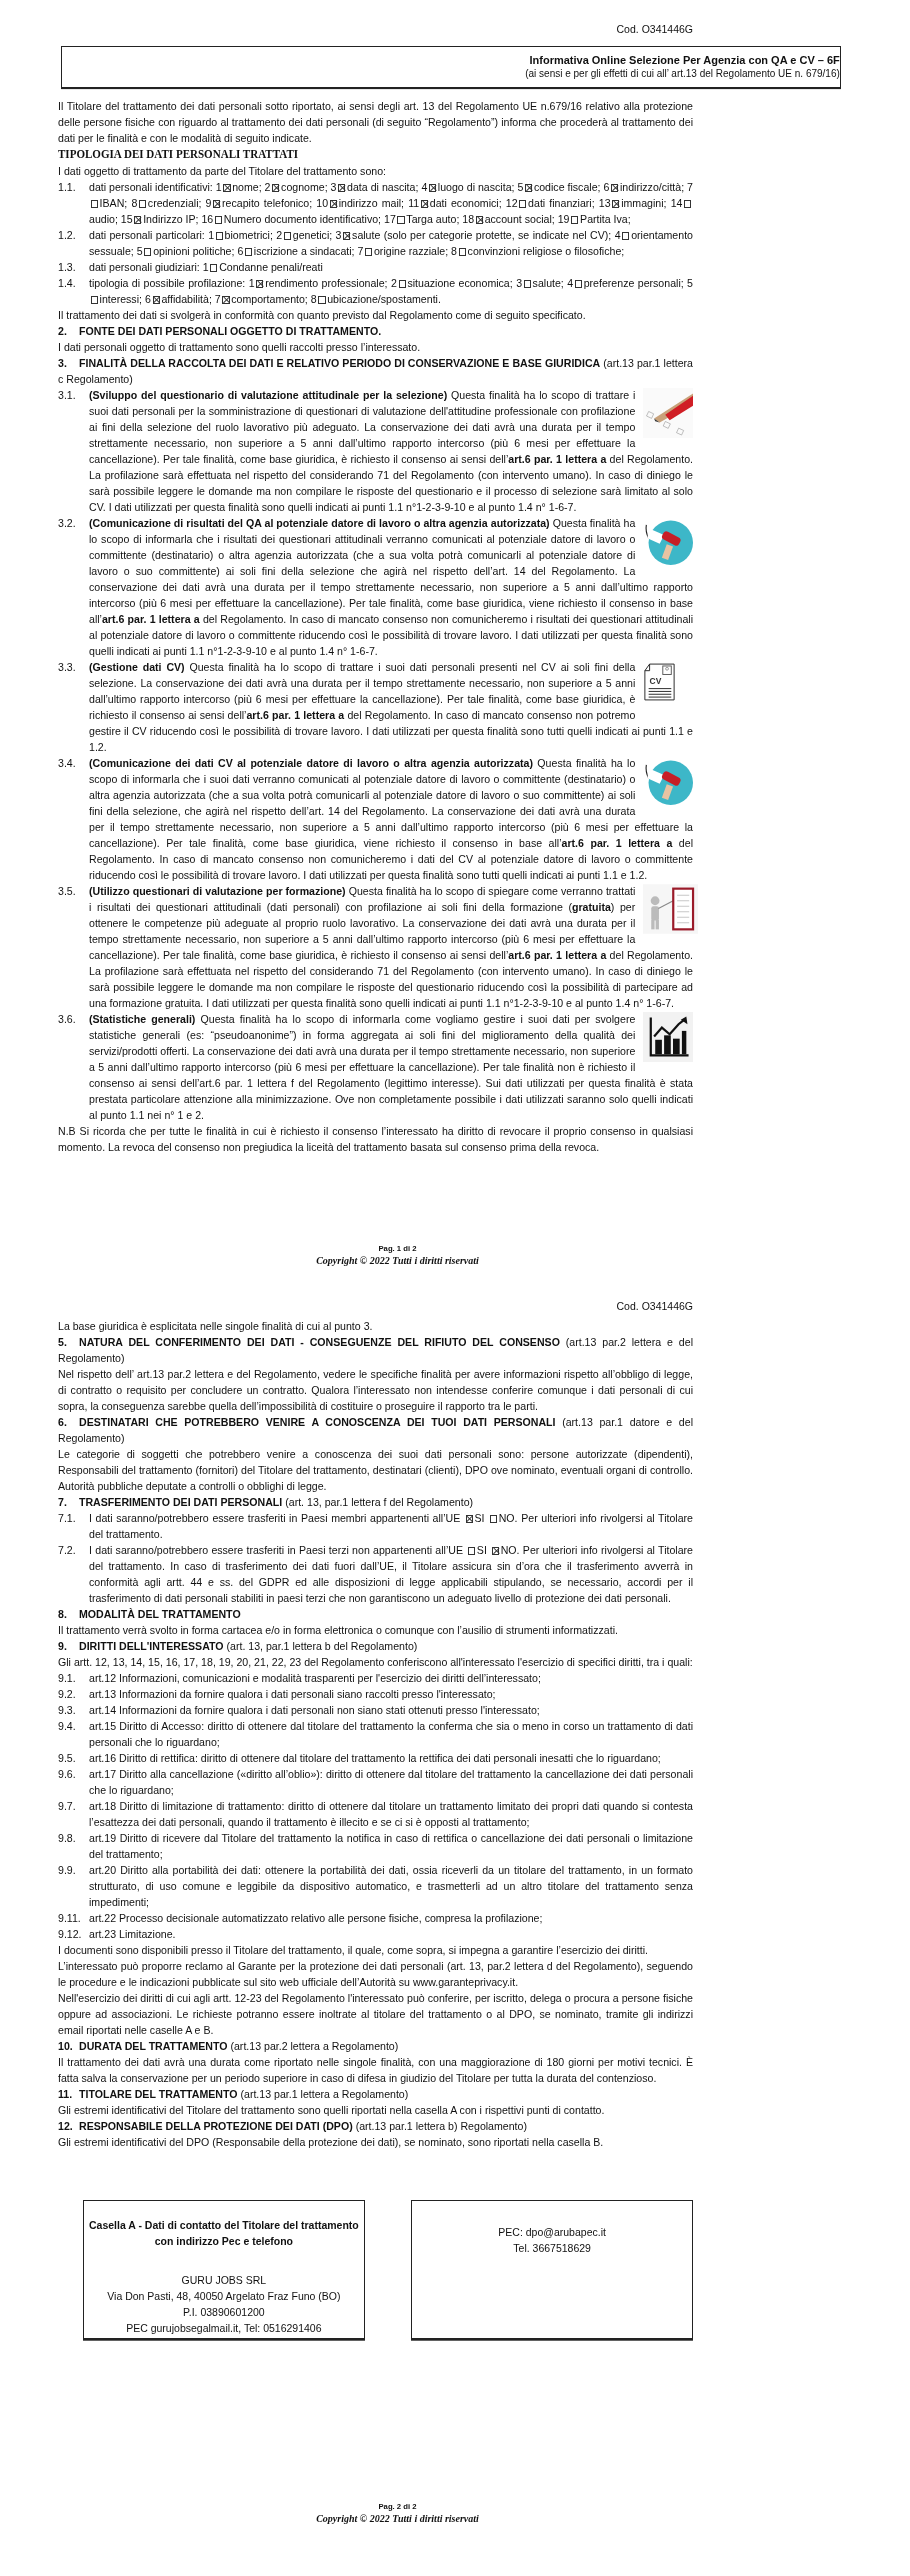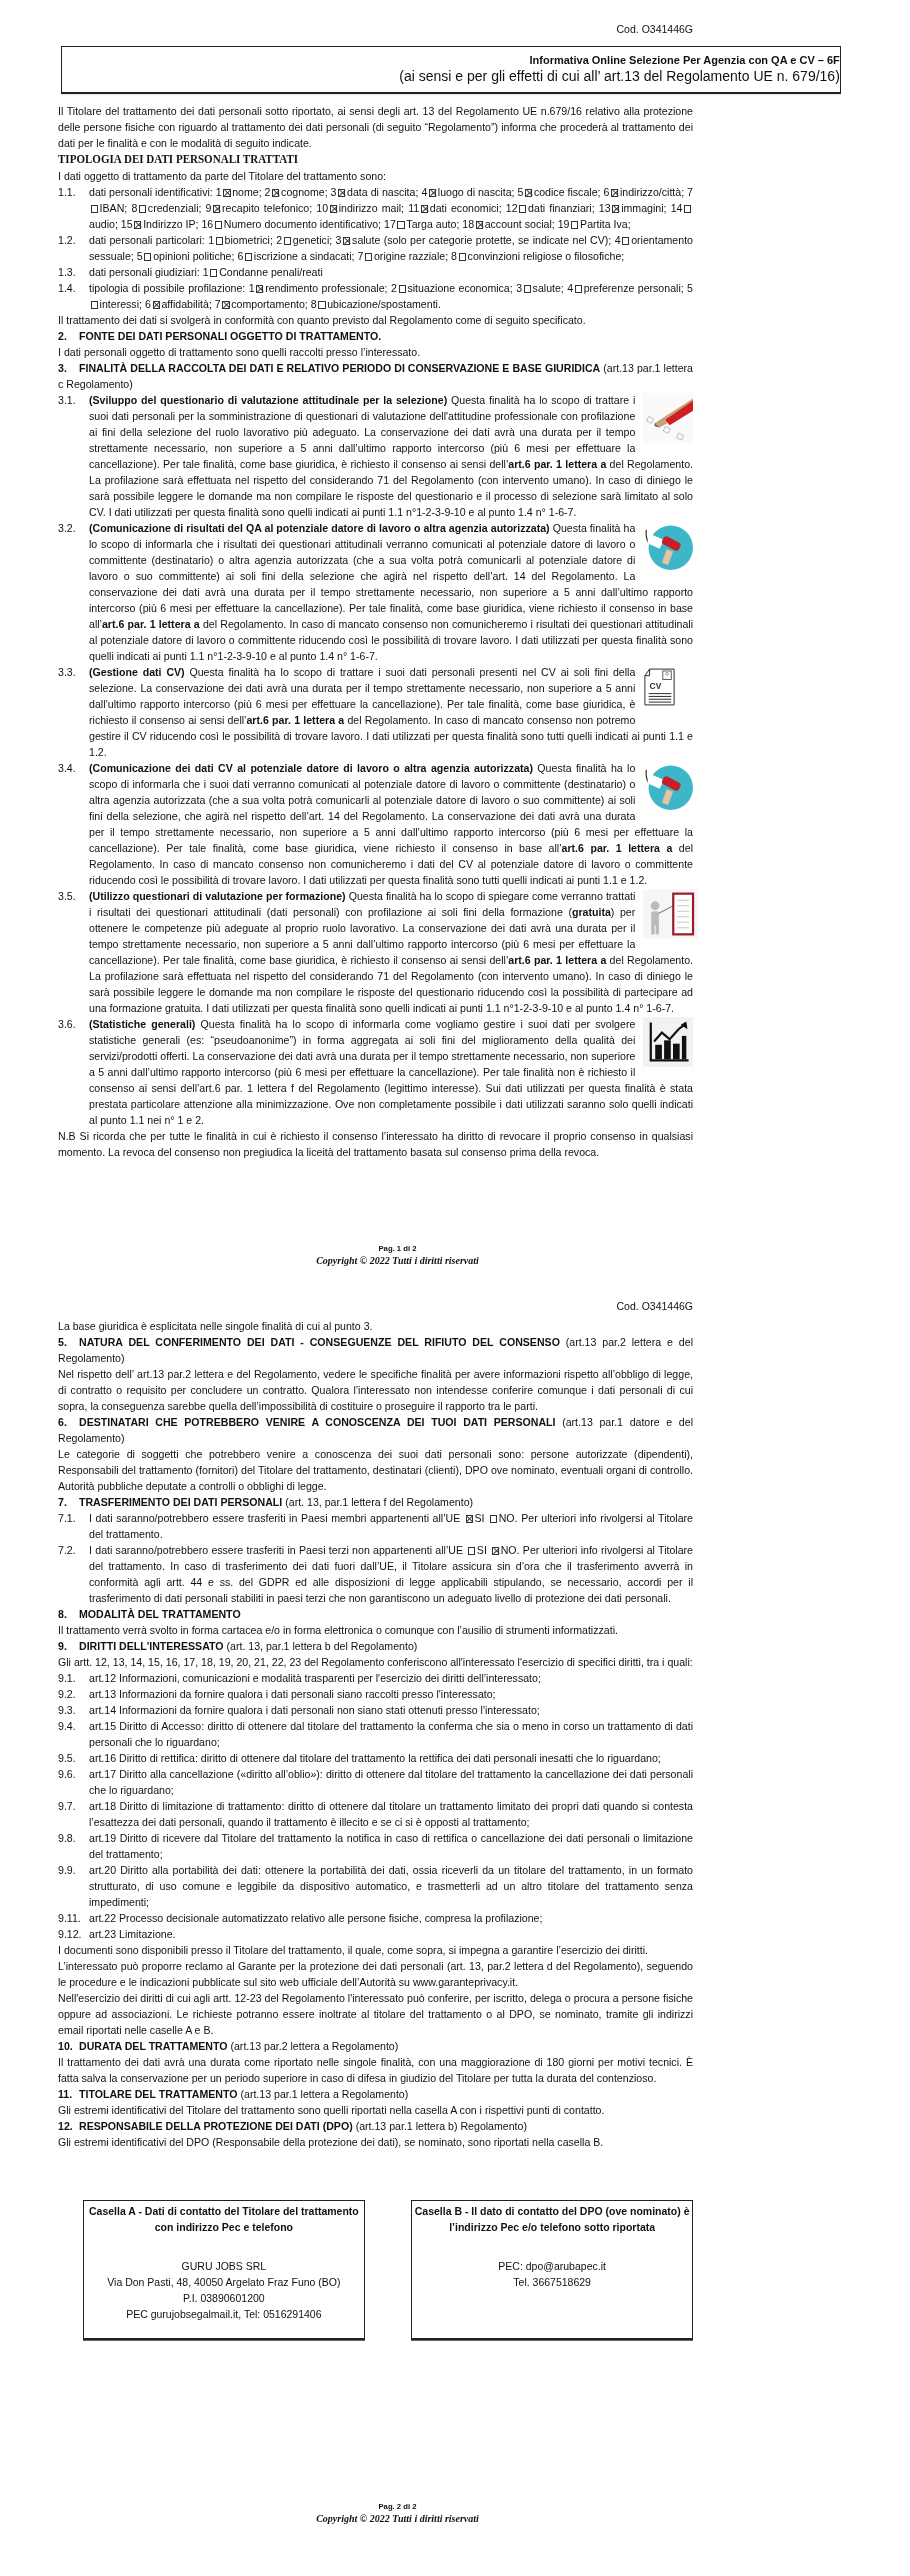--- a/index.html
+++ b/index.html
@@ -3,21 +3,21 @@
 <meta charset="utf-8">
 <style>
   html, body { margin: 0; padding: 0; background: #ffffff; }
   body { width: 911px; font-family: "Liberation Sans", sans-serif; color: #111; }
   .page { position: relative; width: 763px; box-sizing: border-box; padding: 0 86px 0 42px; margin-left: 16px; }
   .page1 { height: 1300px; }
   .page2 { height: 1276px; }
   .cod { text-align: right; font-size: 10.5px; padding-top: 23px; height: 15.4px; }
   .titlebox { border: 1.1px solid #222; box-shadow: 0 1.1px 0 #222; margin: 7.7px 0 0 2.8px; width: 778px; padding: 6.6px 0 7.7px; text-align: right; }
   .titlebox .t { font-weight: bold; font-size: 11px; margin-bottom: 2.2px; }
-  .titlebox .s { font-size: 14px; }
+  .titlebox .s { font-size: 10px; }
   .body-text { font-size: 10.6px; line-height: 16px; text-align: justify; }
   p { margin: 0; }
   .intro { margin-top: 10.5px; }
   .tipologia { font-family: "Liberation Serif", serif; font-weight: bold; font-size: 12px; line-height: 16.5px; transform: scaleX(0.92); transform-origin: left; }
   .item { display: flex; }
   .item .num { width: 31px; flex: 0 0 31px; }
   .item .txt { flex: 1; }
   .h { font-weight: bold; }
   .h .num2 { display: inline-block; width: 21px; }
   .chk { display: inline-block; width: 7.2px; height: 7.7px; border: 0.6px solid #333; vertical-align: -1.1px; margin: 0 1.7px; position: relative; box-sizing: border-box; font-size: 0; }
@@ -27,21 +27,21 @@
   .with-img { position: relative; }
   .with-img .txt { padding-right: 0; }
   .illus { float: right; width: 50px; height: 50px; margin: 1.1px 0 2.2px 7.7px; }
   .footer { position: absolute; left: 0; right: 0; text-align: center; font-weight: bold; }
   .footer .pg { font-size: 7.7px; }
   .footer .cr { font-family: "Liberation Serif", serif; font-style: italic; font-size: 10px; margin-top: 2.2px; }
   .p1foot { top: 1244px; }
   .p2foot { top: 1202px; }
   .boxes { display: flex; gap: 16.5px; margin: 50px 0 0 25px; }
   .cbox { width: 108px; border: 1.1px solid #222; box-shadow: 0 1.7px 0 #222; box-sizing: border-box; text-align: center; font-size: 10.5px; line-height: 16px; }
-  .cbox .bt { font-weight: bold; padding-top: 2px; }
+  .cbox .bt { font-weight: bold; padding-top: 16px; }
   .cbox .bd { margin-top: 23px; }
 </style>
 </head>
 <body>
 
 <div class="page page1">
   <div class="cod">Cod. O341446G</div>
   <div class="titlebox">
     <div class="t">Informativa Online Selezione Per Agenzia con QA e CV – 6F</div>
     <div class="s">(ai sensi e per gli effetti di cui all’ art.13 del Regolamento UE n. 679/16)</div>
@@ -266,21 +266,20 @@
     <div class="cbox" style="width:330px;height:139px;">
       <div class="bt">Casella A - Dati di contatto del Titolare del trattamento con indirizzo Pec e telefono</div>
       <div class="bd" id="casella-a-lines">
           <div>GURU JOBS SRL</div>
           <div>Via Don Pasti, 48, 40050 Argelato Fraz Funo (BO)</div>
           <div>P.I. 03890601200</div>
           <div>PEC gurujobsegalmail.it, Tel:  0516291406</div>
         </div>
     </div>
     <div class="cbox" style="width:330px;height:139px;margin-left:30px;">
-      <div class="bt">Casella B - Il dato di contatto del DPO (ove nominato) è l’indirizzo Pec e/o telefono sotto riportata</div>
       <div class="bd" id="casella-b-lines">
           <div>PEC: dpo@arubapec.it</div>
           <div>Tel. 3667518629</div>
         </div>
     </div>
   </div>
 
   <div class="footer p2foot">
     <div class="pg">Pag. 2 di 2</div>
     <div class="cr">Copyright © 2022 Tutti i diritti riservati</div>

